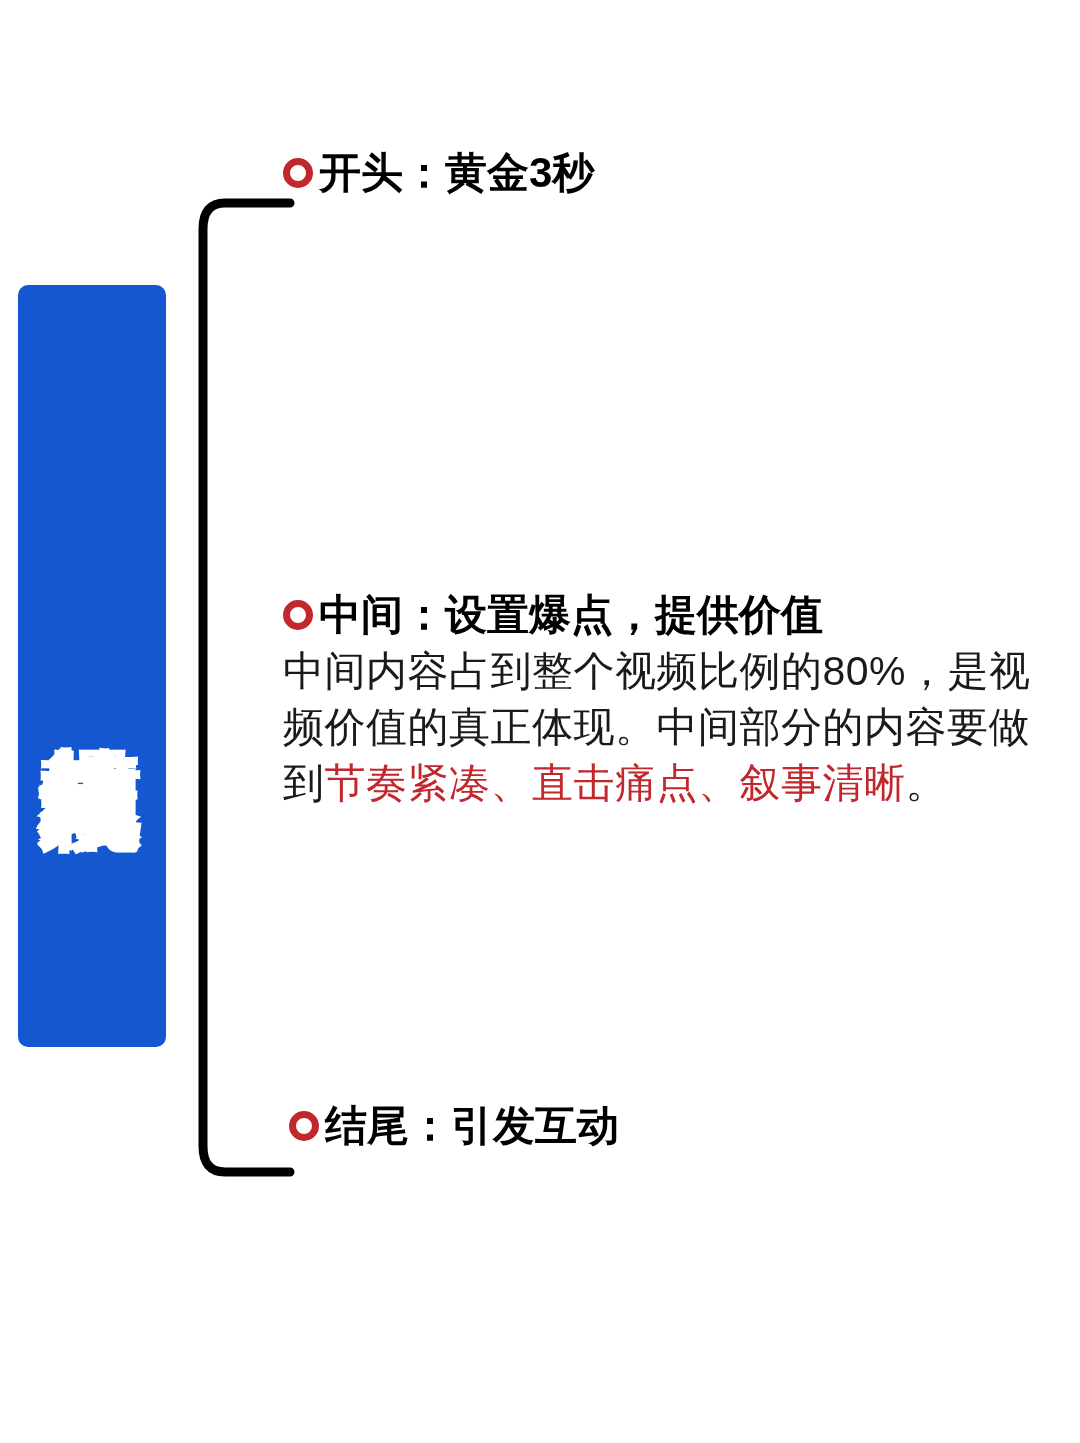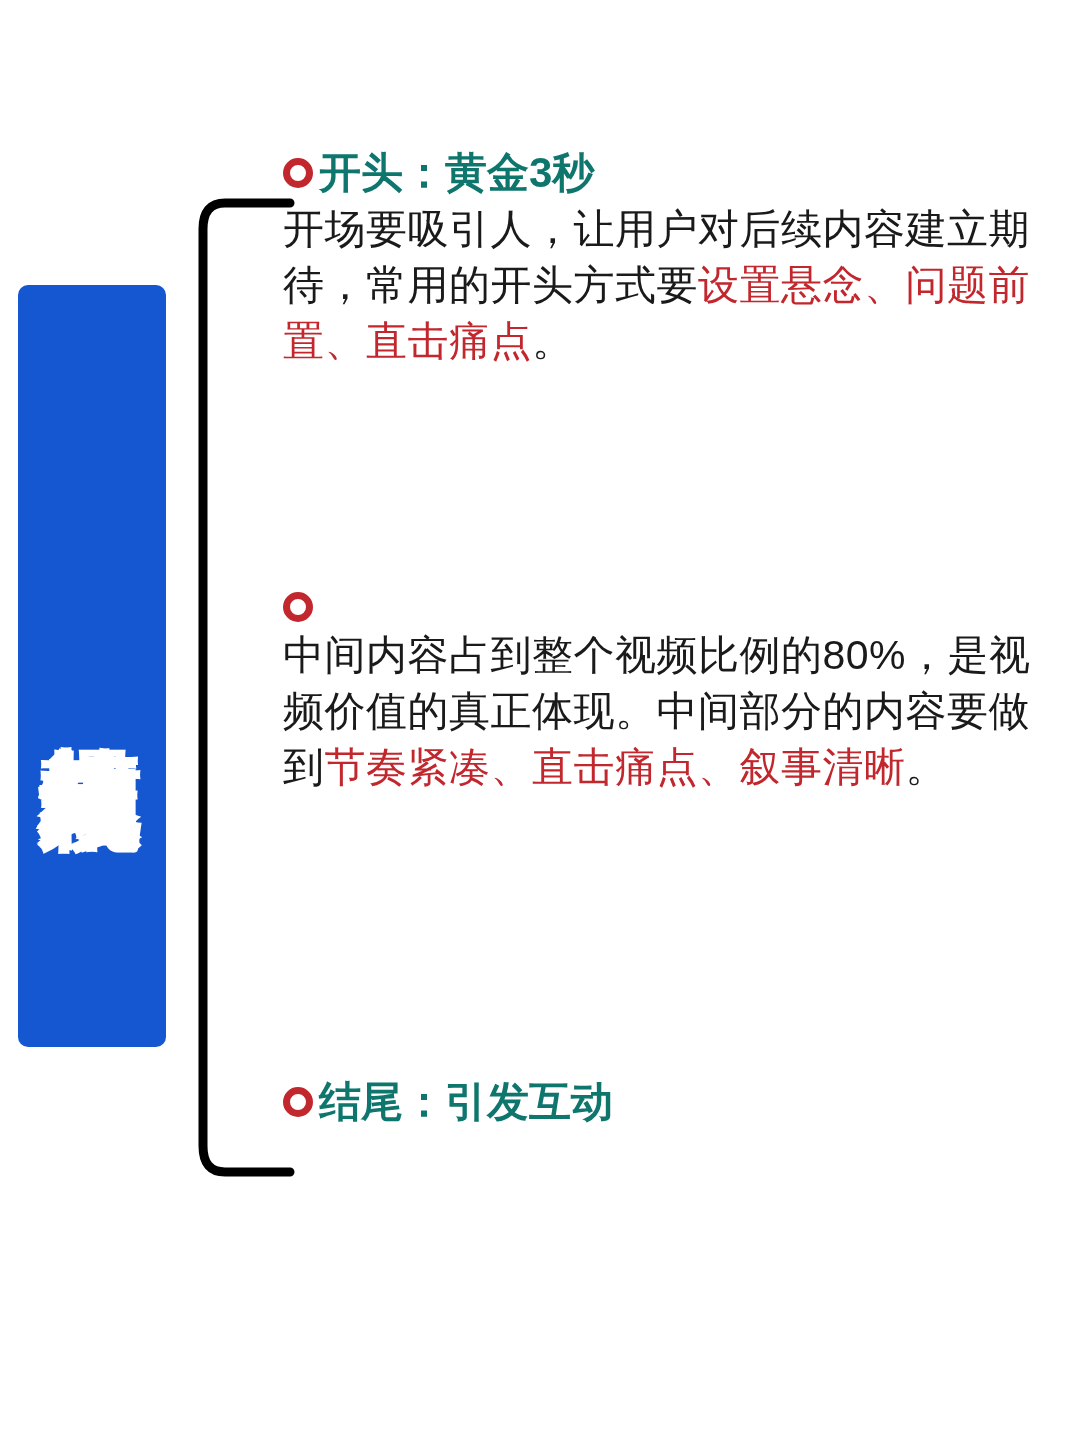--- a/index.html
+++ b/index.html
@@ -55,41 +55,41 @@
     left: 283px;
     top: 150px;
     width: 770px;
   }
   .section {
     position: absolute;
     width: 770px;
   }
   #section-0 { top: 0px; }
   #section-1 { top: 442px; }
-  #section-2 { top: 929px; }
+  #section-2 { top: 953px; margin-left: 6px; }
 
   .sec-head {
     display: flex;
     align-items: center;
     margin-bottom: 6px;
   }
   .bullet {
     width: 30px;
     height: 30px;
     border: 7px solid #c1272d;
     border-radius: 50%;
     box-sizing: border-box;
     flex: 0 0 auto;
     margin-right: 6px;
   }
   .sec-title {
     font-size: 42px;
     font-weight: bold;
     line-height: 1.1;
-    color: #0f766e;
+    color: #000000;
     white-space: nowrap;
   }
   .sec-body {
     font-size: 41px;
     line-height: 1.36;
     color: #1a1a1a;
     letter-spacing: 0.5px;
   }
   .hl {
     color: #c1272d;
@@ -106,28 +106,26 @@
   <path d="M105 8 H40 Q18 8 18 34 V951 Q18 977 40 977 H105" stroke="#000000" stroke-width="9" fill="none" stroke-linecap="round"></path>
 </svg>
 
 <div id="content">
 
   <div class="section" id="section-0">
     <div class="sec-head">
       <span class="bullet"></span>
       <span class="sec-title">开头：黄金3秒</span>
     </div>
-    <div class="sec-body">
-      <span>开场要吸引人，让用户对后续内容建立期待，常用的开头方式要</span><span class="hl">设置悬念、问题前置、直击痛点</span><span>。</span>
-    </div>
   </div>
 
   <div class="section" id="section-1">
     <div class="sec-head">
       <span class="bullet"></span>
+      <span class="sec-title">中间：设置爆点，提供价值</span>
     </div>
     <div class="sec-body">
       <span>中间内容占到整个视频比例的80%，是视频价值的真正体现。中间部分的内容要做到</span><span class="hl">节奏紧凑、直击痛点、叙事清晰</span><span>。</span>
     </div>
   </div>
 
   <div class="section" id="section-2">
     <div class="sec-head">
       <span class="bullet"></span>
       <span class="sec-title">结尾：引发互动</span>

